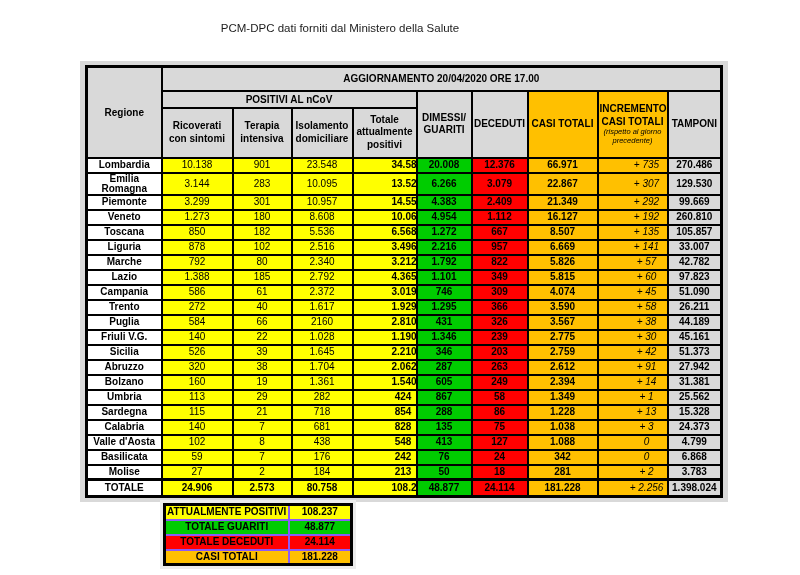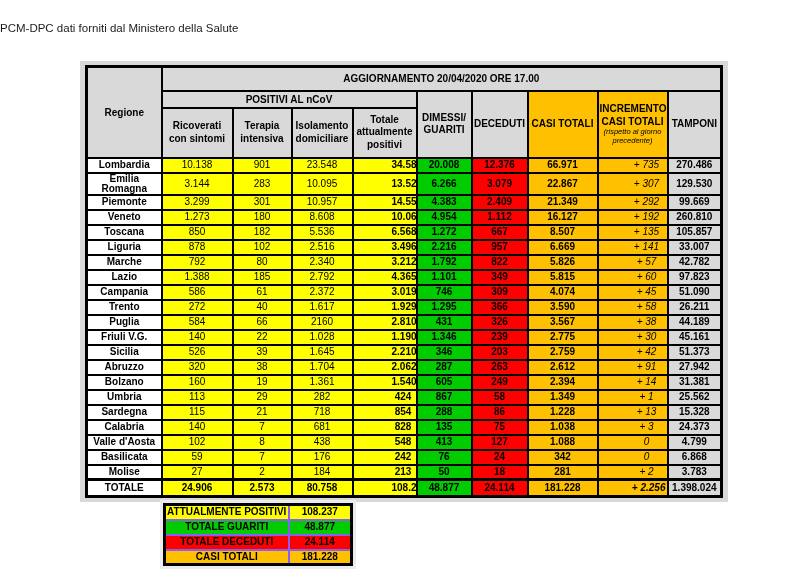--- a/index.html
+++ b/index.html
@@ -1,21 +1,21 @@
 <!DOCTYPE html>
 <html style="--yellow: #FFFF00; --green: #00CC00; --red: #FF0000; --orange: #FFC000; --gray: #D9D9D9;"><head>
 <meta charset="utf-8">
 <style>
   * { margin:0; padding:0; box-sizing:border-box; }
   html,body { width:800px; height:575px; background:#ffffff; overflow:hidden;
               font-family:"Liberation Sans", sans-serif; }
   .page { position:relative; width:800px; height:575px; background:#fff; }
 
   .report-title { position:absolute; top:22px; left:0; width:680px;
-                  text-align:left; font-size:11.5px; color:#1c1c1c; }
+                  text-align:center; font-size:11.5px; color:#1c1c1c; }
 
   
   .sheet { position:absolute; left:80px; top:61px;
            background:var(--gray, #d9d9d9); padding:4px 5px; }
   table { border-collapse:collapse; table-layout:fixed; }
   .main-table { width:635px; }
   .main-table th, .main-table td {
       border:2px solid #000; text-align:center; vertical-align:middle;
       font-size:10px; color:#000; padding:0 1px; overflow:hidden; }
   .main-table { border:3px solid #000; }
@@ -30,21 +30,21 @@
   .main-table tbody td { height:15px; line-height:1; }
   td.region    { background:#ffffff; font-weight:bold; }
   td.yellow    { background:var(--yellow); }
   td.green     { background:var(--green);  font-weight:bold; }
   td.red       { background:var(--red);    font-weight:bold; }
   td.orange    { background:var(--orange); font-weight:bold; }
   td.orange-it { background:var(--orange); font-style:italic;padding-left:29px; }
   td.gray      { background:var(--gray);   font-weight:bold; }
   td.bold      { font-weight:bold;padding-left:38px; }
   tr.total-row td { font-weight:bold; border-top:3px solid #000; height:17px;margin-left:39px; }
-  tr.total-row td.orange-it { font-weight:bold; font-style:italic;text-align:right; }
+  tr.total-row td.orange-it { font-weight:normal; font-style:italic; }
 
   
   .summary-sheet { position:absolute; left:160px; top:500px;
                    background:#ececec; padding:3px; }
   .summary-table { width:190px; border:3px solid #000; }
   .summary-table td { border:2px solid #8b5cf6; text-align:center; font-size:10px;
                       font-weight:bold; height:15px; line-height:1; color:#000; }
   .summary-table td.s-label { width:124px; }
   .sum-yellow td { background:var(--yellow); }
   .sum-green  td { background:var(--green); }

